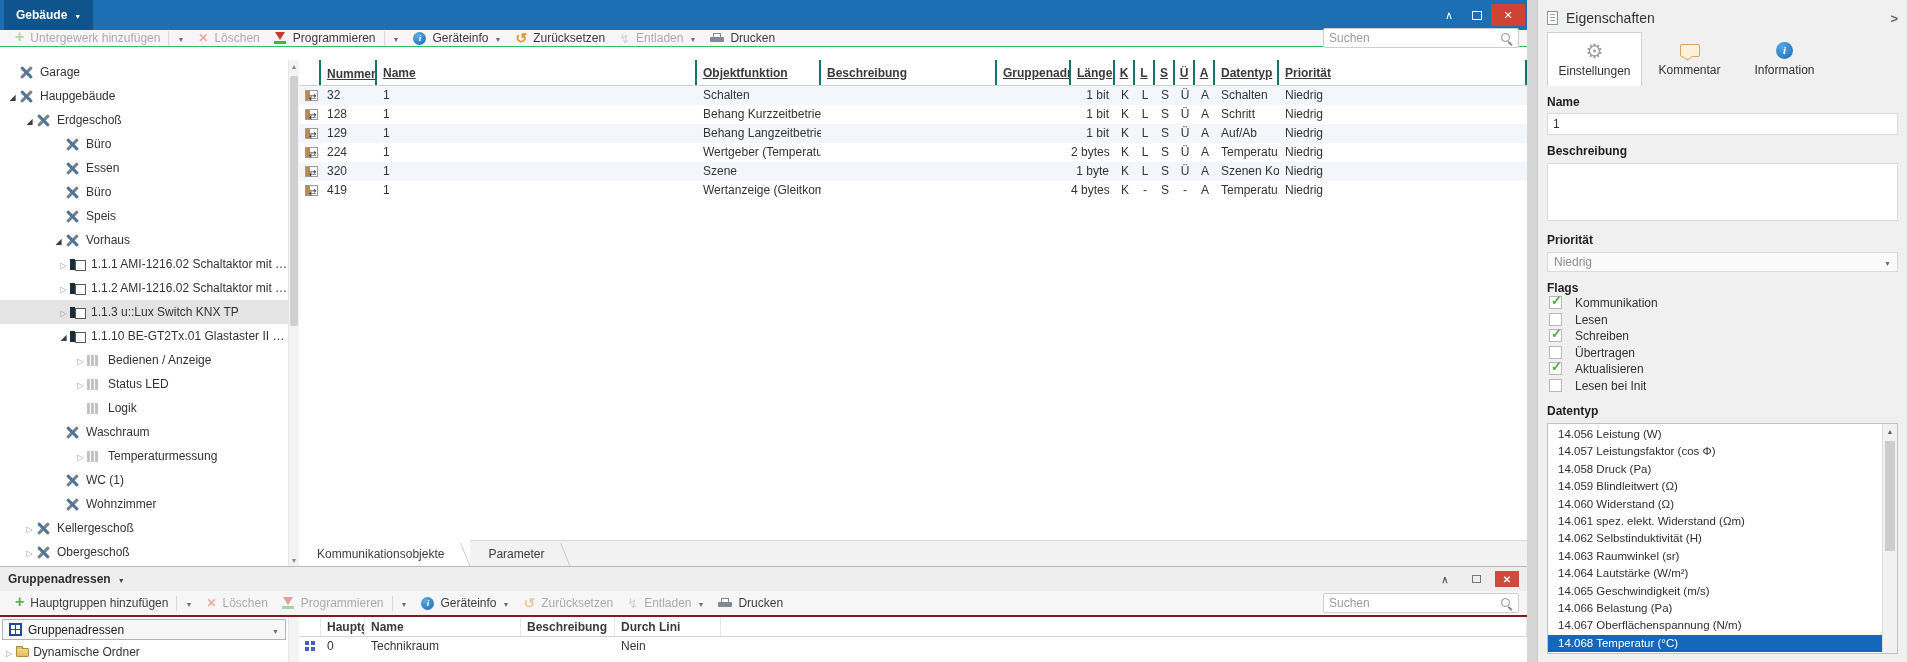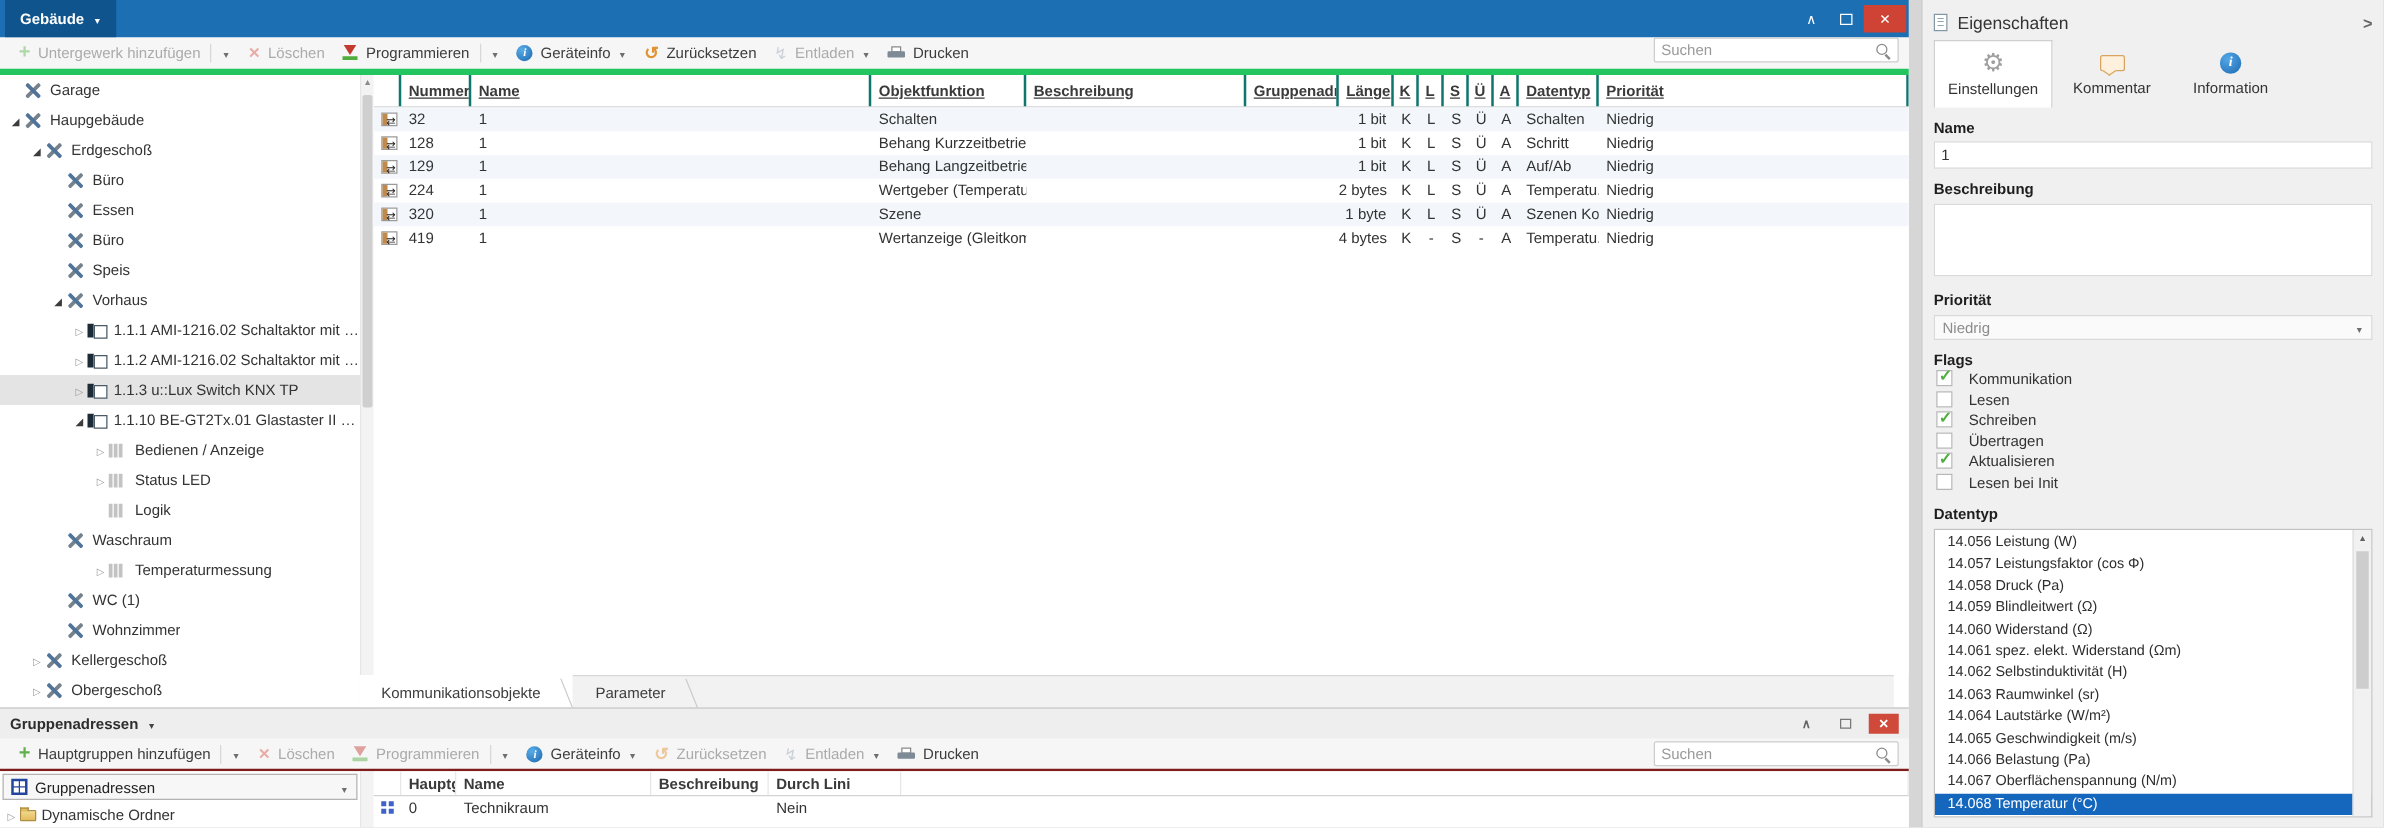--- a/index.html
+++ b/index.html
@@ -11,21 +11,21 @@
   .titlebar { position:absolute; left:0; top:0; right:0; height:30px; background:#1d6fb4; display:flex; align-items:center; }
   .title-tab { height:30px; margin-left:4px; padding:0 12px; background:#0f548c; color:#fff; font-weight:bold; display:flex; align-items:center; gap:7px; }
   .title-tab .dd::before { color:#fff; }
   .tb-spacer { flex:1; }
   .wb { width:28px; height:22px; display:flex; align-items:center; justify-content:center; color:#fff; }
   .wb-collapse::before { content:"∧"; font-size:11px; }
   .wb-max i { display:block; width:10px; height:9px; border:1.5px solid #fff; }
   .wb-close { width:34px; background:#ce4334; margin-right:2px; }
   .wb-close::before { content:"✕"; font-size:11px; }
 
-  .toolbar { position:absolute; left:0; top:30px; right:0; height:30px; background:#f6f6f6; border-bottom:5px solid #22c55e; display:flex; align-items:flex-start; padding:0 8px; }
+  .toolbar { position:absolute; left:0; top:30px; right:0; height:17px; background:#f6f6f6; border-bottom:1px solid #22c55e; display:flex; align-items:center; padding:0 8px; }
   .tbtn { display:flex; align-items:center; gap:6px; padding:0 7px; height:24px; color:#3c3c3c; white-space:nowrap; }
   .tbtn .tlbl { font-size:12px; }
   .tbtn.dis .tlbl { color:#ababab; }
   .tbtn.dis .tic { opacity:.45; }
   .pipe { width:1px; height:15px; background:#d8d8d8; margin:0 2px; }
   .dd::before { content:"▼"; font-size:7px; color:#6e6e6e; }
   .tic { display:inline-block; position:relative; }
   .ic-add::before { content:"+"; font-size:16px; font-weight:bold; color:#5fb14a; line-height:12px; }
   .ic-del::before { content:"✕"; font-size:12px; font-weight:bold; color:#da5246; }
   .ic-prog { width:13px; height:12px; }
@@ -42,21 +42,21 @@
   .search input { flex:1; border:none; outline:none; font:12px "Liberation Sans", sans-serif; color:#555; background:transparent; }
   .search input::placeholder { color:#9a9a9a; }
   .mag { position:relative; width:13px; height:13px; }
   .mag::before { content:""; position:absolute; left:1px; top:1px; width:7px; height:7px; border:1.5px solid #8a8a8a; border-radius:50%; }
   .mag::after { content:""; position:absolute; left:9px; top:9px; width:5px; height:1.5px; background:#8a8a8a; transform:rotate(45deg); transform-origin:0 0; }
 
   
   .tree { position:absolute; left:0; top:60px; width:288px; height:506px; overflow:hidden; background:#fff; }
   .titem { display:flex; align-items:center; height:24px; white-space:nowrap; overflow:hidden; }
   .titem.sel { background:#e4e4e4; }
-  .lvl-0{padding-left:6px}.lvl-1{padding-left:23px}.lvl-2{padding-left:40px}.lvl-3{padding-left:57px}.lvl-4{padding-left:74px}
+  .lvl-0{padding-left:6px}.lvl-1{padding-left:23px}.lvl-2{padding-left:52px}.lvl-3{padding-left:57px}.lvl-4{padding-left:74px}
   .arr { width:13px; display:inline-flex; justify-content:center; flex:none; }
   .exp::before { content:"◢"; font-size:8px; color:#3c3c3c; }
   .clp::before { content:"▷"; font-size:8px; color:#9a9a9a; }
   .tici { width:19px; flex:none; display:inline-flex; }
   .ic-build { position:relative; width:14px; height:14px; }
   .ic-build::before, .ic-build::after { content:""; position:absolute; left:6px; top:0; width:3px; height:15px; border-radius:1px; }
   .ic-build::before { background:#75828c; transform:rotate(45deg); }
   .ic-build::after { background:#507399; transform:rotate(-45deg); }
   .ic-device { position:relative; width:14px; height:11px; }
   .ic-device::before { content:""; position:absolute; left:0; top:0; width:5px; height:11px; background:#1d2b36; }
@@ -82,21 +82,21 @@
   .oc-desc{width:176px; flex:none;} .oc-ga{width:74px; flex:none;} .oc-len{width:44px; flex:none;}
   .orow .oc-len { text-align:right; padding-right:6px; padding-left:0; }
   .oc-flag{width:20px; flex:none; text-align:center; padding-left:0 !important;}
   .oc-dt{width:64px; flex:none;} .oc-pr{flex:1;}
   .sort::before { content:"▲"; font-size:6px; color:#9a9a9a; margin-left:3px; vertical-align:3px; }
   .ic-obj { position:relative; width:13px; height:11px; background:#fff; border:1px solid #9a9a9a; }
   .ic-obj::before { content:""; position:absolute; left:0; top:0; width:4px; height:9px; background:#c08a4e; }
   .ic-obj::after { content:"⇄"; position:absolute; left:3px; top:-3px; font-size:9px; color:#222; }
 
   
-  .tabstrip { position:absolute; left:287px; top:540px; width:1228px; height:26px; background:#f2f2f2; border-top:1px solid #d8d8d8; display:flex; }
+  .tabstrip { position:absolute; left:299px; top:540px; width:1228px; height:26px; background:#f2f2f2; border-top:1px solid #d8d8d8; display:flex; }
   .vtab { position:relative; height:26px; padding:0 26px 0 18px; display:flex; align-items:center; color:#3c3c3c; }
   .vtab.active { background:#fff; margin-top:-1px; border-top:1px solid #fff; }
   .vtab .slant { position:absolute; right:4px; top:2px; width:1px; height:24px; background:#c9c9c9; transform:skewX(22deg); }
 
   
   .win-groups { position:absolute; left:0; top:566px; width:1527px; height:96px; background:#fff; border-top:1px solid #b9b9b9; }
   .g-header { position:absolute; left:0; top:0; right:0; height:24px; background:#eeeeee; display:flex; align-items:center; padding:0 8px; gap:7px; font-weight:bold; color:#2d2d2d; }
   .g-header .dd::before { color:#444; }
   .gwb { width:24px; height:16px; display:flex; align-items:center; justify-content:center; color:#666; }
   .gwb-collapse::before { content:"∧"; font-size:10px; }

